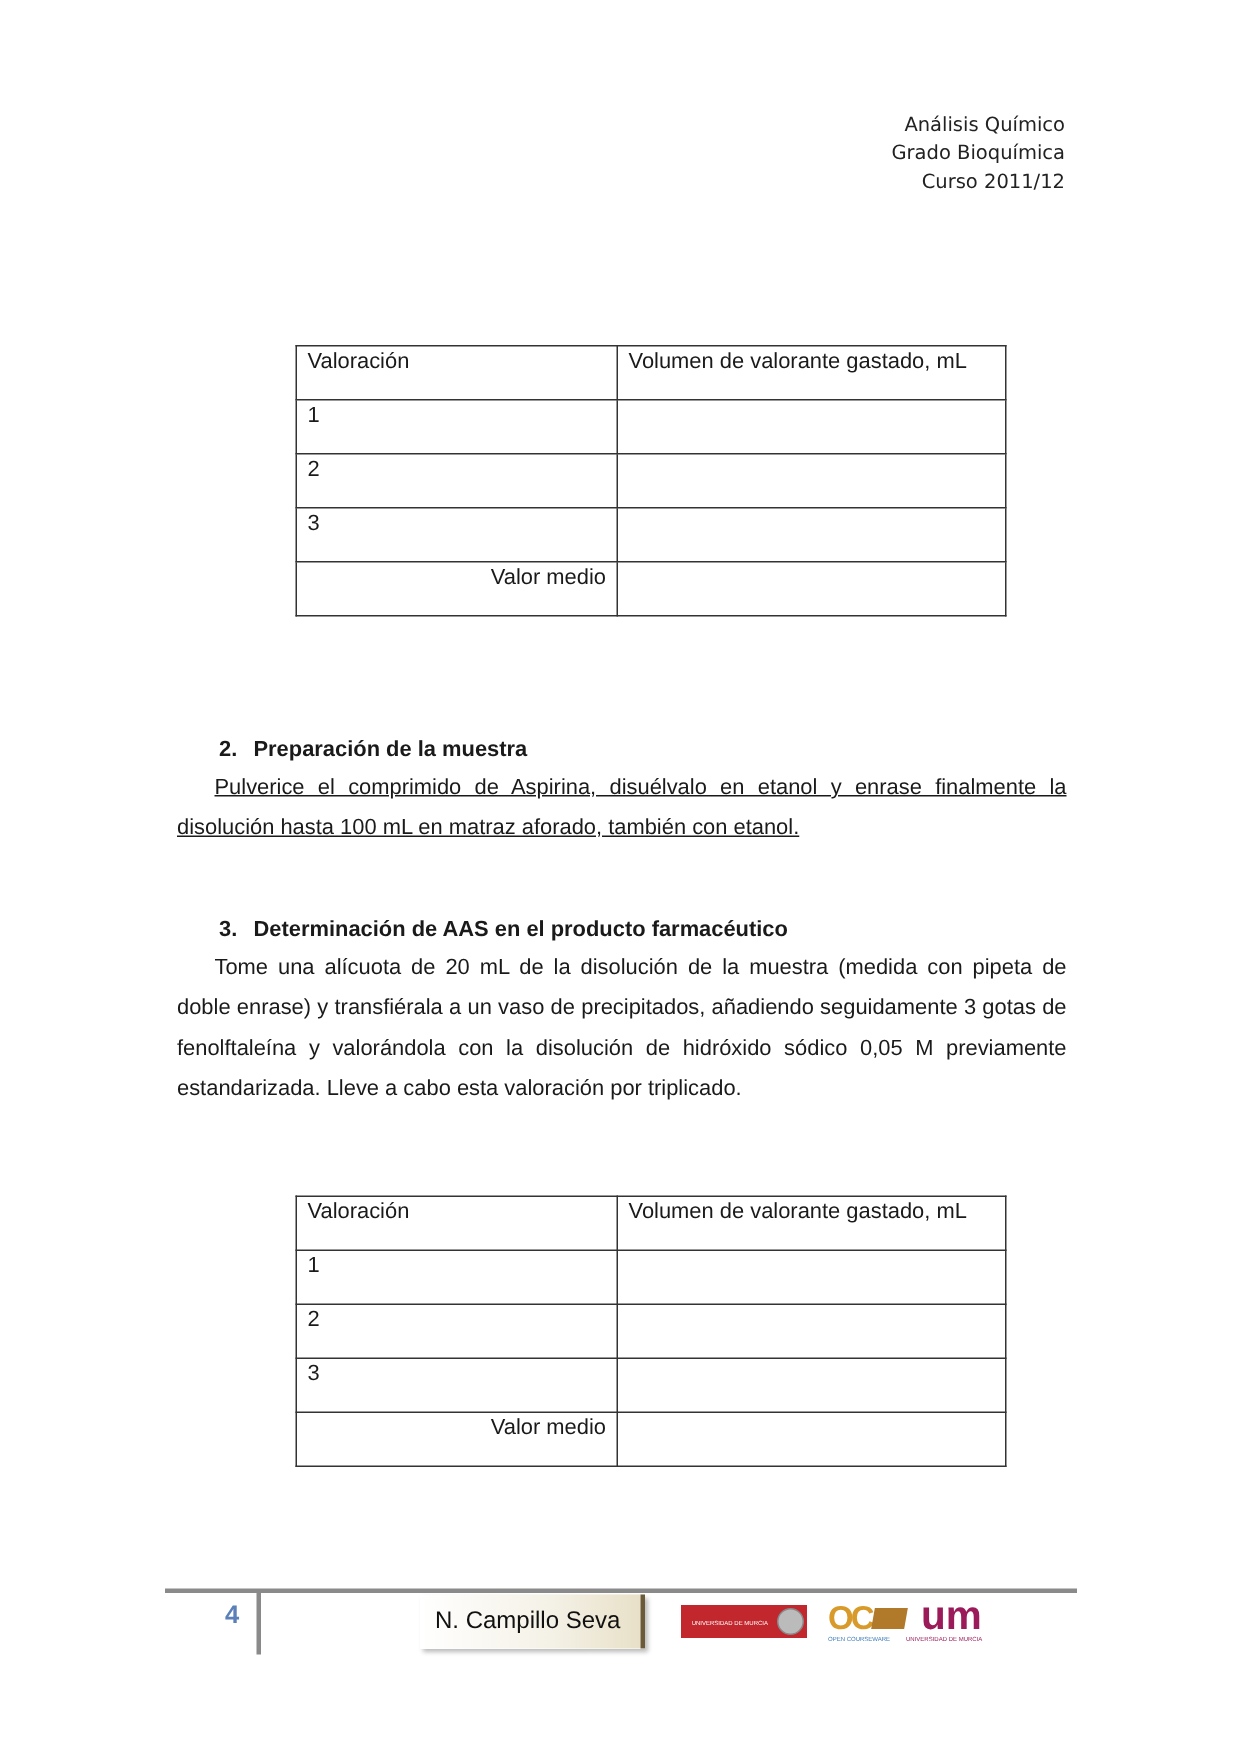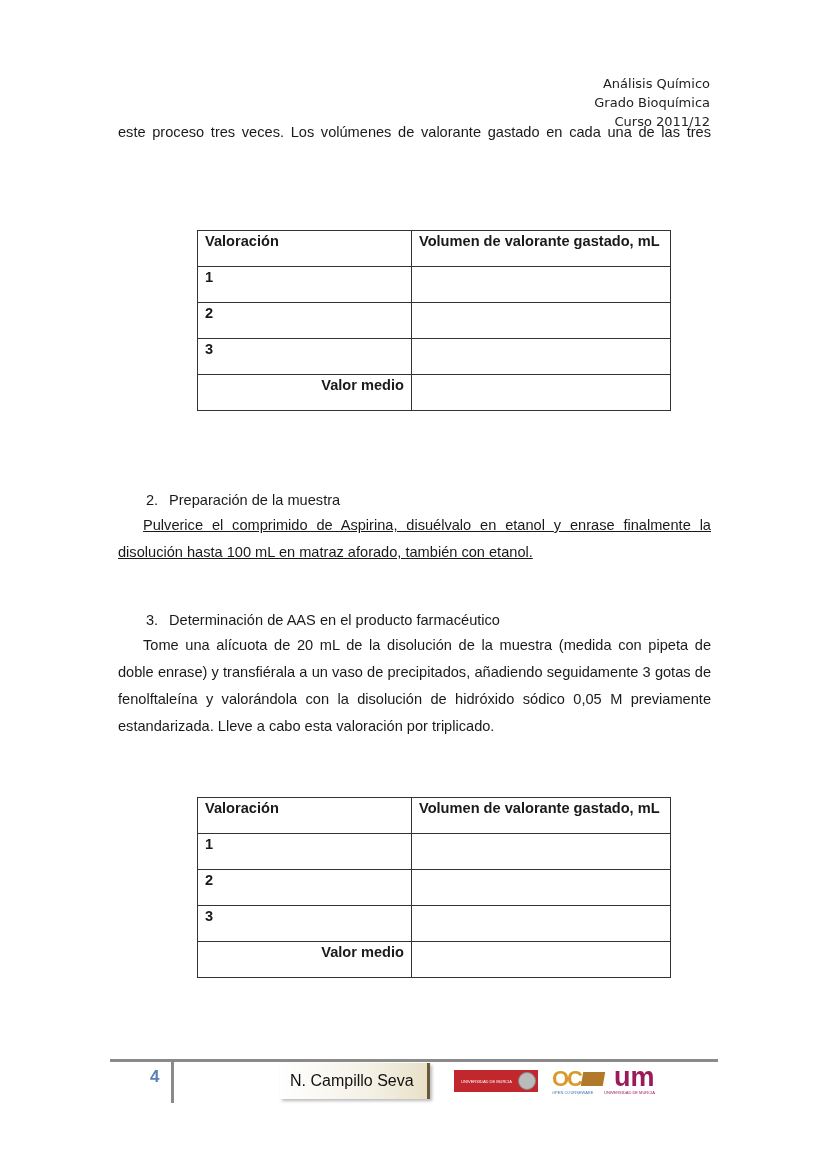--- a/index.html
+++ b/index.html
@@ -1,23 +1,23 @@
 <!DOCTYPE html>
 <html><head>
   <meta charset="utf-8">
   <style>
     html, body { margin: 0; padding: 0; background: #ffffff; }
     body { width: 828px; height: 1171px; position: relative; overflow: hidden; font-family: "Liberation Sans", sans-serif; color: #1a1a1a; }
     .header { position: absolute; right: 118px; top: 50px; text-align: right; font-family: "DejaVu Sans", sans-serif; font-size: 13px; line-height: 19px; color: #222; margin-top: 24px; }
     .para { position: absolute; left: 118px; width: 593px; font-size: 14.6px; line-height: 27px; text-align: justify; }
     .para .indent { display: inline-block; width: 25px; }
-    .heading { position: absolute; left: 146px; font-size: 14.6px; font-weight: normal; line-height: 20px; }
+    .heading { position: absolute; left: 146px; font-size: 14.6px; font-weight: bold; line-height: 20px; }
     .heading .num { display: inline-block; width: 23px; }
     table.val { position: absolute; left: 197px; border-collapse: collapse; font-size: 14.6px; }
-    table.val td { border: 1.5px solid #333; height: 33px; vertical-align: top; padding: 2px 7px 0 7px; font-weight: bold; }
+    table.val td { border: 1.5px solid #333; height: 33px; vertical-align: top; padding: 2px 7px 0 7px; }
     table.val td.c1 { width: 199px; }
     table.val td.c2 { width: 244px; }
     table.val td.right { text-align: right; }
     .footer-line { position: absolute; left: 110px; top: 1059px; width: 608px; height: 3px; background: #8a8a8a; }
     .footer-vline { position: absolute; left: 171px; top: 1061px; width: 3px; height: 42px; background: #8a8a8a; }
     .page-num { position: absolute; left: 150px; top: 1067px; font-size: 17px; font-weight: bold; color: #5b7fb8; }
     .author { position: absolute; left: 280px; top: 1063px; width: 150px; height: 36px; background: linear-gradient(90deg, #ffffff 0%, #f4f1e6 60%, #e8e0c8 100%); border-right: 3px solid #6a5a3a; box-shadow: 2px 2px 3px #bbb; font-size: 16px; line-height: 36px; padding-left: 10px; box-sizing: border-box; color: #111; }
     .um-logo { position: absolute; left: 454px; top: 1070px; width: 84px; height: 22px; background: #c1272d; display: flex; align-items: center; }
     .um-logo .txt { font-size: 4px; color: #fff; line-height: 5px; text-align: right; width: 58px; }
     .um-logo .seal { width: 16px; height: 16px; border-radius: 50%; background: #bbb; border: 1px solid #888; margin-left: 6px; }
@@ -31,21 +31,20 @@
 </head>
 <body>
 
 <div class="header">
   <div>Análisis Químico</div>
   <div>Grado Bioquímica</div>
   <div>Curso 2011/12</div>
 </div>
 
 <div class="para" style="top:119px;">
-  <div style="text-align:justify;text-align-last:justify;">este proceso tres veces. Los volúmenes de valorante gastado en cada una de las tres</div>
 </div>
 
 <table class="val" style="top:230px;">
   <tbody>
       <tr>
     <td class="c1">Valoración</td>
     <td class="c2">Volumen de valorante gastado, mL</td>
   </tr>
   <tr>
     <td class="c1">1</td>

